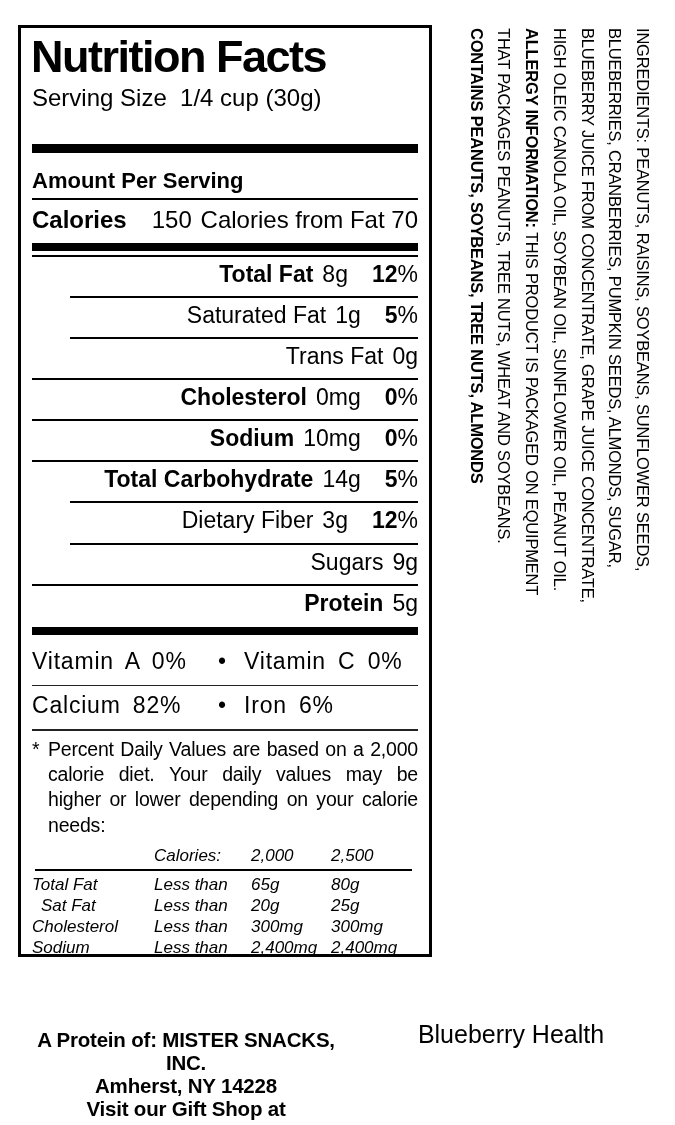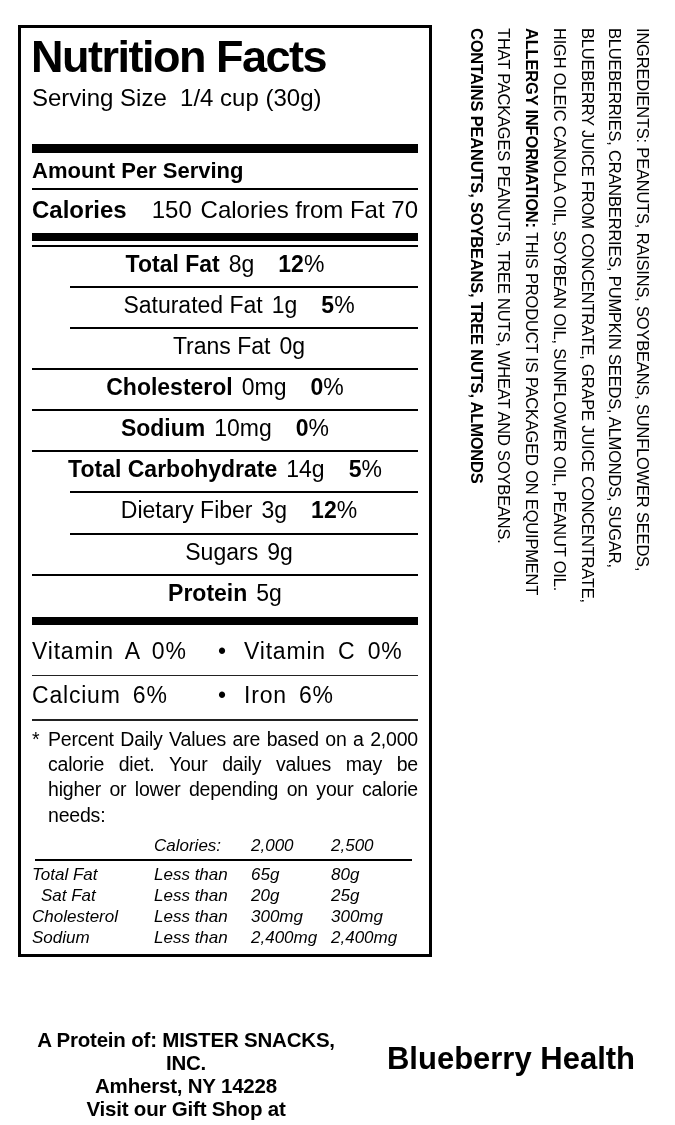--- a/index.html
+++ b/index.html
@@ -10,50 +10,50 @@
   .nf-box{
     position:absolute;left:18px;top:25px;width:414px;height:932px;
     border:3px solid #000;box-sizing:border-box;padding:5px 11px;overflow:hidden;
   }
   .nf-title{font-size:45px;font-weight:bold;letter-spacing:-1.5px;line-height:1.02;margin:1px 0 4px -1px;white-space:nowrap;}
   .serving{font-size:24px;line-height:1.15;white-space:pre-wrap;}
   .bar{background:#000;}
   .bar.b1{height:9px;margin:33px 0 5px 0;}
   .bar.b2{height:8px;margin:4px 0;}
   .bar.b3{height:8px;margin:6px 0 7px 0;}
-  .aps{font-size:22px;font-weight:bold;margin-top:6px;line-height:1.1;}
+  .aps{font-size:22px;font-weight:bold;margin-top:16px;line-height:1.1;}
   .rule{height:2px;background:#000;margin:4px 0 0 0;}
   .rule.indent{margin-left:38px;}
   .rule.thin{height:1.5px;background:#222;}
   .cal-row{display:flex;justify-content:space-between;align-items:baseline;font-size:24px;padding:6px 0 5px 0;}
   .cal-left .b{font-weight:bold;}
   .cal-left .val{margin-left:25px;}
   .dv-header{font-size:20px;font-weight:bold;text-align:right;padding:6px 0 5px 0;}
-  .nrow{display:flex;justify-content:center;align-items:baseline;font-size:23px;padding:4px 0;line-height:1.18;gap:24px;}
+  .nrow{display:flex;justify-content:flex-end;align-items:baseline;font-size:23px;padding:4px 0;line-height:1.18;gap:24px;}
   .nrow .nleft{white-space:nowrap;}
   .nrow.sub .nleft{padding-left:28px;}
   .nrow .b{font-weight:bold;}
   .nrow .amt{margin-left:9px;}
   .nrow .dv{white-space:nowrap;}
   .vit-row{display:grid;grid-template-columns:186px 26px auto;font-size:23px;letter-spacing:0.8px;word-spacing:5px;padding:6px 0;align-items:baseline;}
   .footnote{display:flex;font-size:19.5px;line-height:1.3;padding:6px 0 3px 0;}
   .footnote .star{width:16px;flex:none;}
   .footnote .ftext{text-align:justify;flex:1;letter-spacing:-0.2px;}
   .ftable{margin-top:4px;font-size:17px;}
   .trow{display:grid;grid-template-columns:122px 97px 80px auto;line-height:1.24;font-style:italic;}
   .trow .c{white-space:nowrap;}
   .trow .ind{padding-left:9px;}
   .ftable .hrule{height:1.5px;background:#000;margin:3px 6px 3px 3px;}
   .ingredients{
     position:absolute;top:28px;left:448px;width:208px;height:650px;
     writing-mode:vertical-rl;font-size:16.5px;line-height:1.68;letter-spacing:-0.2px;white-space:nowrap;
   }
   .ingredients .b{font-weight:bold;}
   .footer-left{position:absolute;left:18px;top:1028px;width:336px;text-align:center;font-weight:bold;font-size:20.5px;line-height:1.13;letter-spacing:-0.2px;}
-  .footer-right{position:absolute;left:358px;top:1040px;width:306px;text-align:center;font-weight:bold;font-size:31px;line-height:1.22;}
+  .footer-right{position:absolute;left:358px;top:1019px;width:306px;text-align:center;font-weight:normal;font-size:25px;line-height:1.22;}
 </style>
 </head>
 <body>
 
 <div class="nf-box">
   <div class="nf-title">Nutrition Facts</div>
   <div class="serving">Serving Size  1/4 cup (30g)</div>
   <div class="bar b1"></div>
   <div class="aps">Amount Per Serving</div>
   <div class="rule"></div>
@@ -108,21 +108,21 @@
     </div>
   <div class="bar b3"></div>
   <div>
       <div class="vit-row">
         <span>Vitamin A 0%</span>
         <span>•</span>
         <span>Vitamin C 0%</span>
       </div>
       <div class="rule thin"></div>
       <div class="vit-row">
-        <span>Calcium 6%</span>
+        <span>Calcium 82%</span>
         <span>•</span>
         <span>Iron 6%</span>
       </div>
       <div class="rule thin"></div>
     </div>
   <div class="footnote">
     <span class="star">*</span>
     <span class="ftext">Percent Daily Values are based on a 2,000 calorie diet. Your daily values may be higher or lower depending on your calorie needs:</span>
   </div>
   <div class="ftable">

